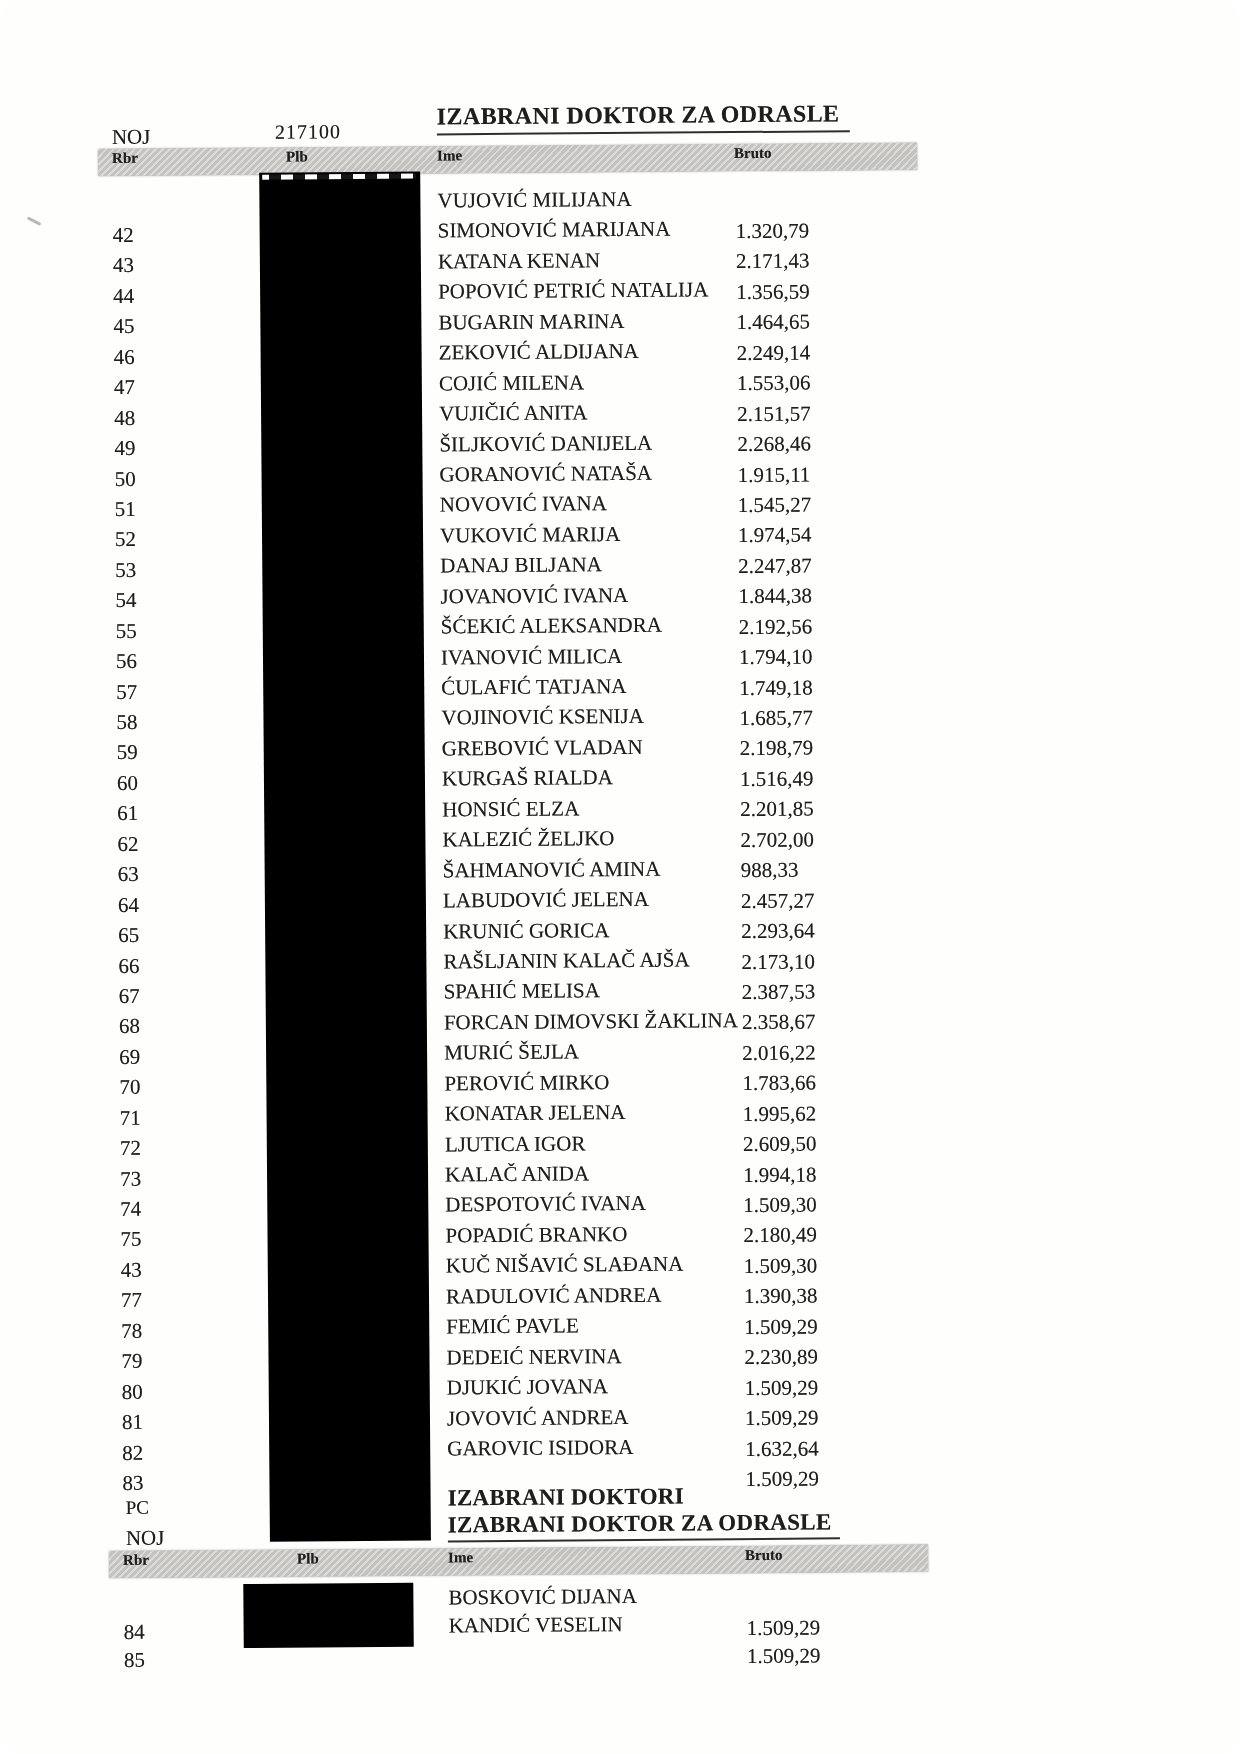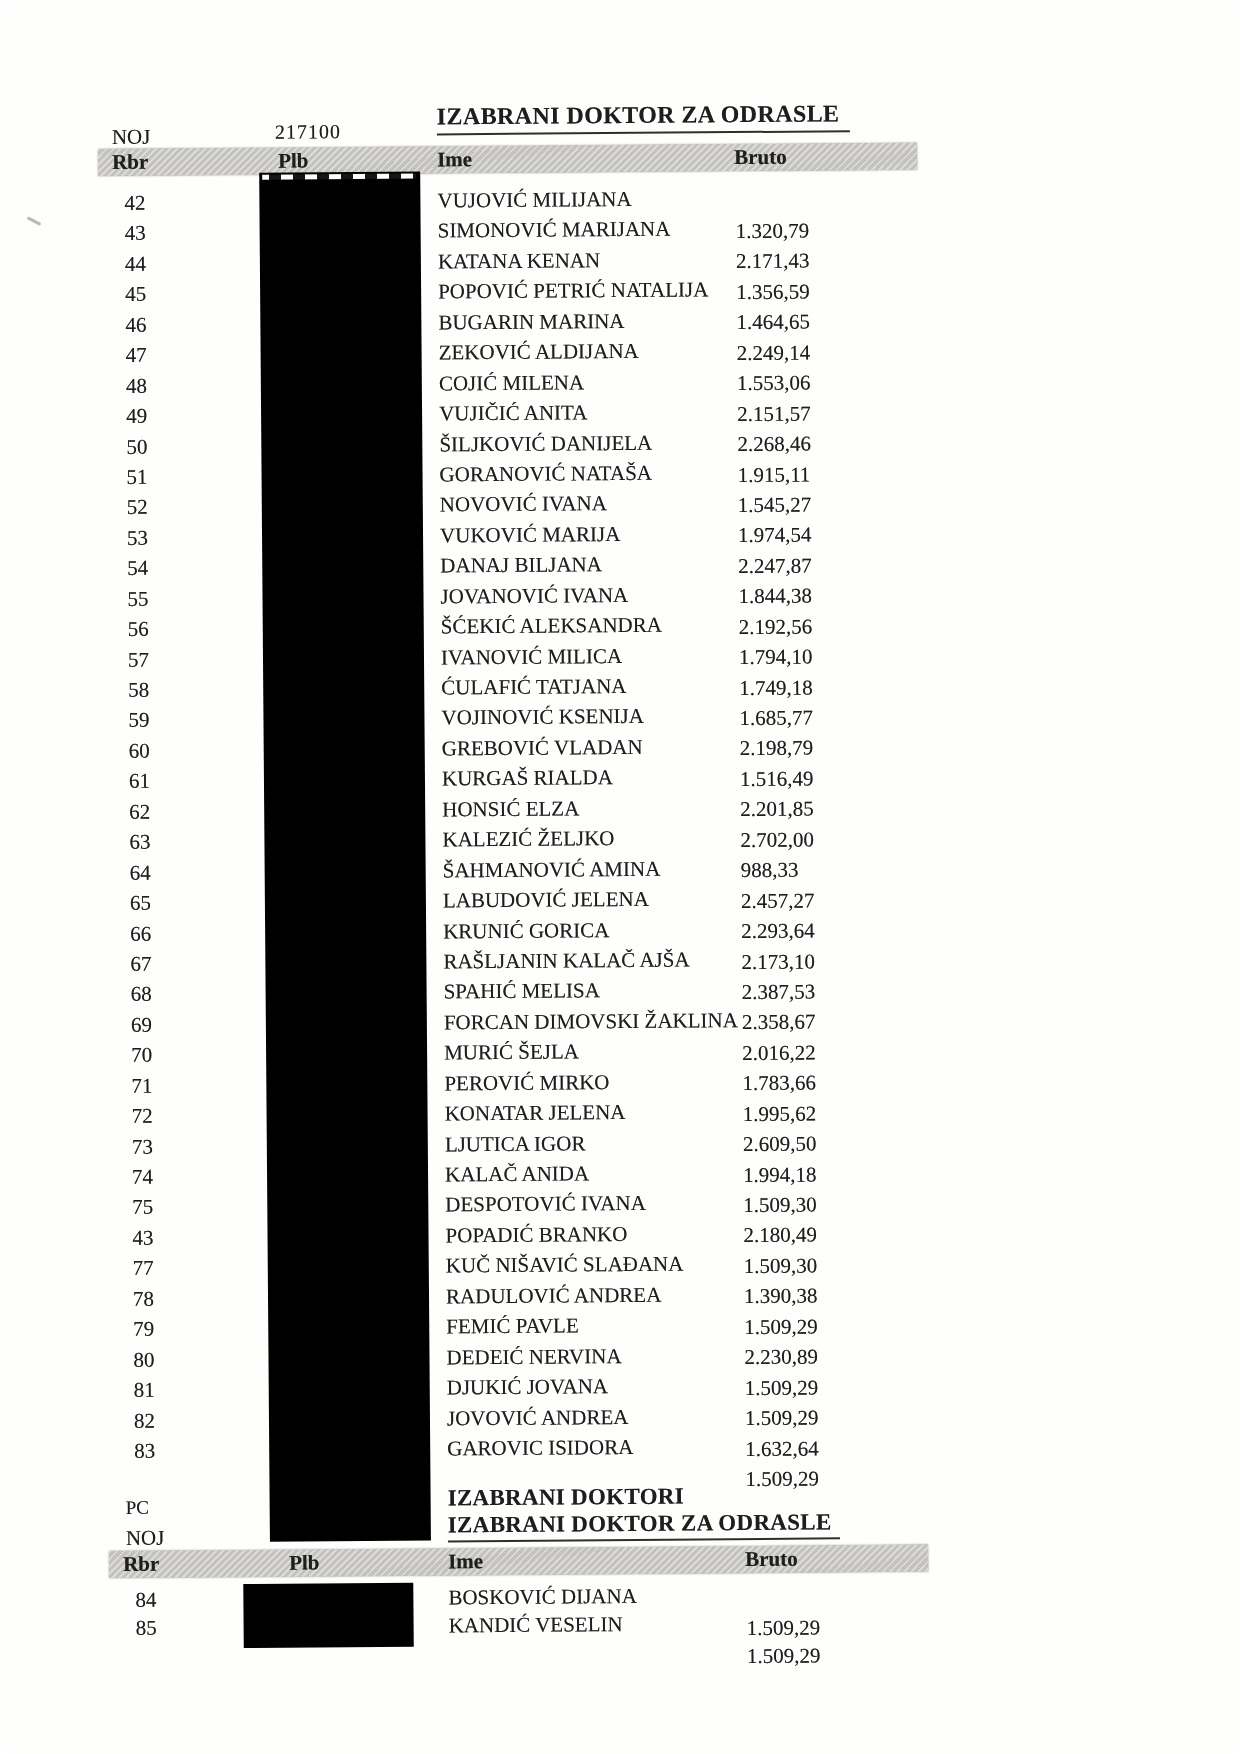--- a/index.html
+++ b/index.html
@@ -31,36 +31,36 @@
   
   .bar{
     position:absolute;left:98px;width:819px;height:27px;
     background-color:#c9c8c5;
     background-image:repeating-linear-gradient(135deg,
       rgba(255,255,255,0.35) 0 2px, rgba(0,0,0,0.03) 2px 5px);
     box-shadow:0 0 2px rgba(140,140,140,0.9);
   }
   .bar1{top:149px;}
   .bar2{top:1551px;}
-  .bar .h{position:absolute;top:1px;font-weight:700;font-size:21px;white-space:nowrap;
+  .bar .h{position:absolute;top:1px;font-weight:700;font-size:15px;white-space:nowrap;
           text-shadow:0 0 0.6px rgba(40,40,40,0.55);}
   .h-rbr{left:14px;}
-  .h-plb{left:180px;}
+  .h-plb{left:188px;}
   .h-ime{left:339px;}
   .h-bruto{left:636px;}
 
   
   .rows{position:absolute;left:0;right:0;}
   .rows1{top:189px;}
   .rows2{top:1586px;}
   .trow{position:relative;height:30.45px;}
   .rows2 .trow{height:27.5px;}
   .cell{position:absolute;top:2px;font-size:21px;white-space:nowrap;
         text-shadow:0 0 0.6px rgba(40,40,40,0.55);}
-  .c-rbr{left:124px;}
+  .c-rbr{left:112px;margin-top:32px;}
   .c-ime{left:437px;}
   .c-bruto{left:735px;margin-top:33px;}
 
   
   .s2-pc{left:115px;top:1497px;font-size:19px;}
   .s2-noj{left:115px;top:1526px;font-size:21px;}
   .s2-heading1{left:437px;top:1488px;font-size:23px;font-weight:700;letter-spacing:0.3px;}
   .s2-heading2{
     left:437px;top:1515px;font-size:23px;font-weight:700;letter-spacing:0.3px;
     border-bottom:2px solid #2e2e2e;padding:0 8px 2px 0;

